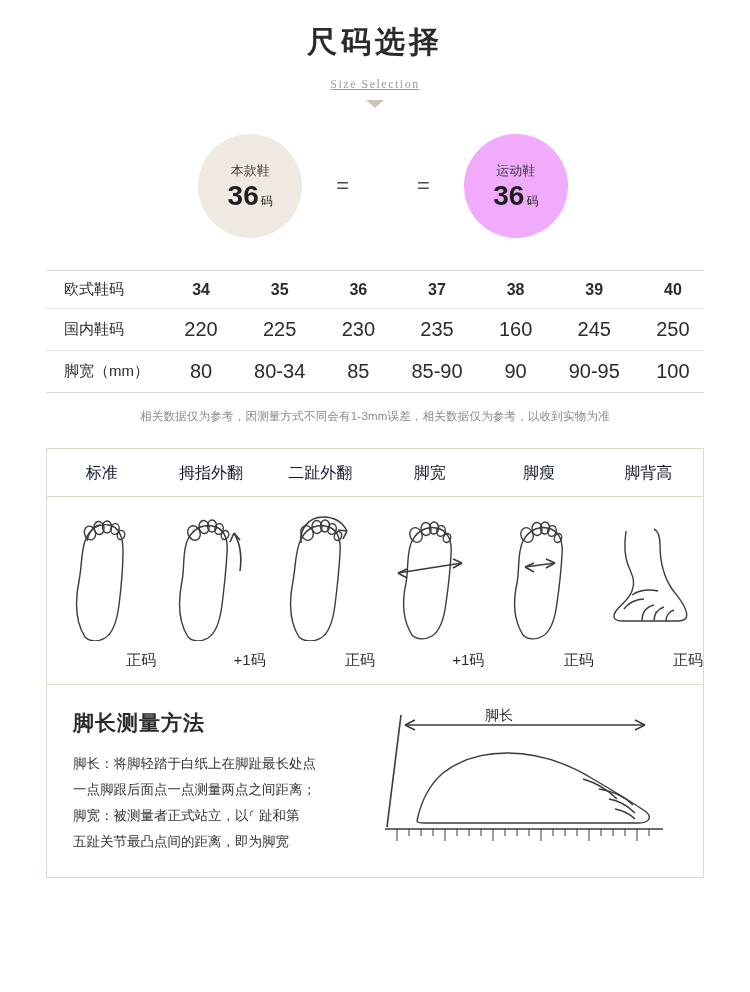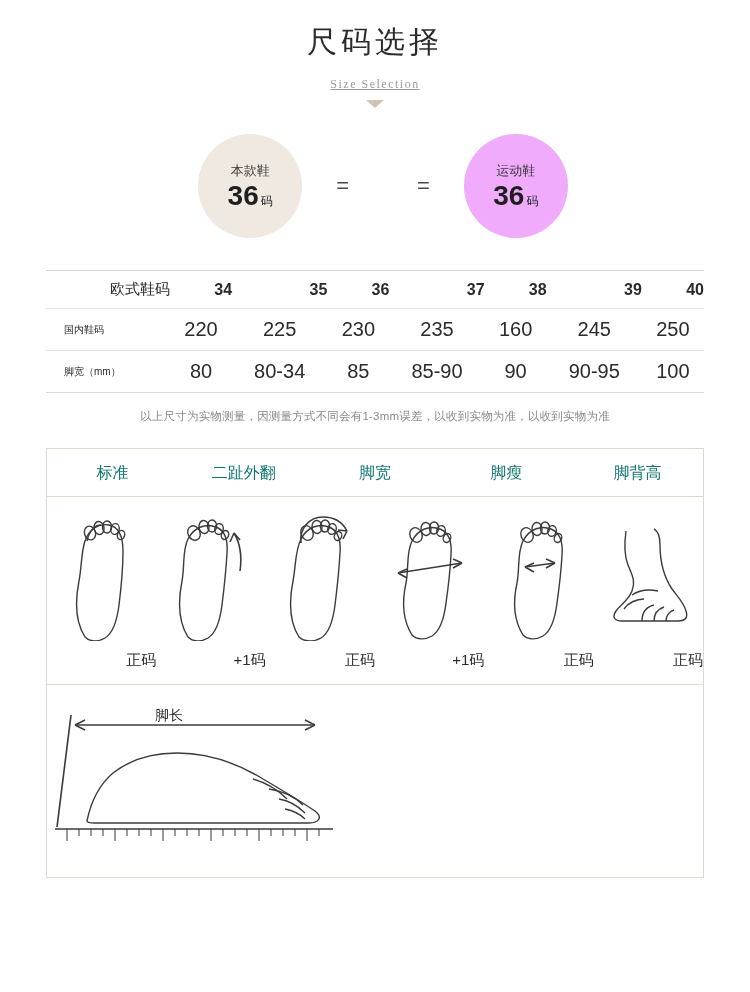--- a/index.html
+++ b/index.html
@@ -8,21 +8,21 @@
     width: 750px; height: 992px;
     background: #ffffff;
     font-family: "Liberation Sans", "DejaVu Sans", sans-serif;
     color: #2b2b2b;
   }
   .page { position: relative; width: 750px; height: 992px; overflow: hidden; }
 
   
   .header { text-align: center; padding-top: 22px; }
   .title {
-    font-size: 30px; font-weight: 400; letter-spacing: 4px;
+    font-size: 30px; font-weight: 700; letter-spacing: 4px;
     color: #2b2b2b;
   }
   .subtitle {
     margin-top: 14px;
     font-size: 12px; letter-spacing: 1.5px; color: #9b9b9b;
     font-family: "Liberation Serif", serif;
     text-decoration: underline;
   }
   .caret {
     margin: 8px auto 0;
@@ -58,43 +58,43 @@
     width: 658px; border-collapse: collapse;
     border-top: 1px solid #d8d8d8;
     border-bottom: 1px solid #d8d8d8;
   }
   table.size-table tr { border-bottom: 1px solid #e4e4e4; }
   table.size-table tr:last-child { border-bottom: none; }
   table.size-table td {
     padding: 9px 0; text-align: center; font-size: 20px; color: #2b2b2b;
   }
   table.size-table td.rowhead {
-    width: 124px; text-align: left; padding-left: 18px; font-size: 10px;
-  }
-  table.size-table tr.head td { font-weight: 700; font-size: 16px; text-align: right; }
+    width: 124px; text-align: left; padding-left: 18px; font-size: 15px;
+  }
+  table.size-table tr.head td { font-weight: 700; font-size: 16px; }
   table.size-table tr.head td.rowhead { font-weight: 400; font-size: 15px; }
 
   .note {
     margin: 16px 46px 0;
     font-size: 11.5px; color: #8a8a8a; letter-spacing: .2px;
     text-align: center;
   }
 
   
   .panel {
     margin: 24px 46px 0;
     border: 1px solid #ddd8d0;
     width: 658px;
   }
   .foot-head {
     display: flex; border-bottom: 1px solid #ddd8d0;
   }
   .foot-head .fh {
     flex: 1; text-align: center; padding: 14px 0 12px;
-    font-size: 16px; color: #0f766e;
+    font-size: 16px; color: #0f172a;
   }
   .foot-figs { display: flex; }
   .foot-figs .ff {
     flex: 1; display: flex; align-items: flex-end; justify-content: center;
     height: 148px; padding-bottom: 4px;
   }
   .foot-labels { display: flex; border-bottom: 1px solid #ddd8d0; }
   .foot-labels .fl {
     flex: 1; text-align: right; font-size: 15px; color: #2b2b2b;
     padding: 6px 0 14px;
@@ -167,25 +167,26 @@
         <td>85</td>
         <td>85-90</td>
         <td>90</td>
         <td>90-95</td>
         <td>100</td>
       </tr>
     </tbody>
       </table>
   </div>
 
-  <div class="note">以上尺寸为实物测量，因测量方式不同会有1-3mm误差，以收到实物为准，以收到实物为准</div>
+  <div class="note">相关数据仅为参考，因测量方式不同会有1-3mm误差，相关数据仅为参考，以收到实物为准</div>
 
   <div class="panel">
     <div class="foot-head">
       <div class="fh">标准</div>
+      <div class="fh">拇指外翻</div>
       <div class="fh">二趾外翻</div>
       <div class="fh">脚宽</div>
       <div class="fh">脚瘦</div>
       <div class="fh">脚背高</div>
     </div>
 
     <div class="foot-figs">
 
       <div class="ff">
         <svg class="svg-foot" width="74" height="132" viewBox="0 0 74 132" fill="none" stroke="#3b3b3b" stroke-width="1.4">
@@ -268,20 +269,27 @@
     <div class="foot-labels">
       <div class="fl">正码</div>
       <div class="fl">+1码</div>
       <div class="fl">正码</div>
       <div class="fl">+1码</div>
       <div class="fl">正码</div>
       <div class="fl">正码</div>
     </div>
 
     <div class="measure">
+      <div class="measure-left">
+        <div class="m-title">脚长测量方法</div>
+        <div class="m-line">脚长：将脚轻踏于白纸上在脚趾最长处点</div>
+        <div class="m-line">一点脚跟后面点一点测量两点之间距离；</div>
+        <div class="m-line">脚宽：被测量者正式站立，以⸂  趾和第</div>
+        <div class="m-line">五趾关节最凸点间的距离，即为脚宽</div>
+      </div>
       <div class="measure-right">
         <svg width="300" height="150" viewBox="0 0 300 150" fill="none" stroke="#3b3b3b" stroke-width="1.4">
 
           <path d="M24 12 L10 124" stroke-width="1.6"></path>
 
           <path d="M28 22 L268 22" stroke-width="1.4"></path>
           <path d="M28 22 L38 17 M28 22 L38 27" stroke-width="1.4"></path>
           <path d="M268 22 L258 17 M268 22 L258 27" stroke-width="1.4"></path>
 
           <path d="M40 118 C44 98 52 82 66 70 C84 56 106 50 130 50 C160 50 190 60 216 76 C240 90 256 100 268 108 C276 114 272 120 262 120 L48 120 C42 120 40 119 40 118 Z"></path>

